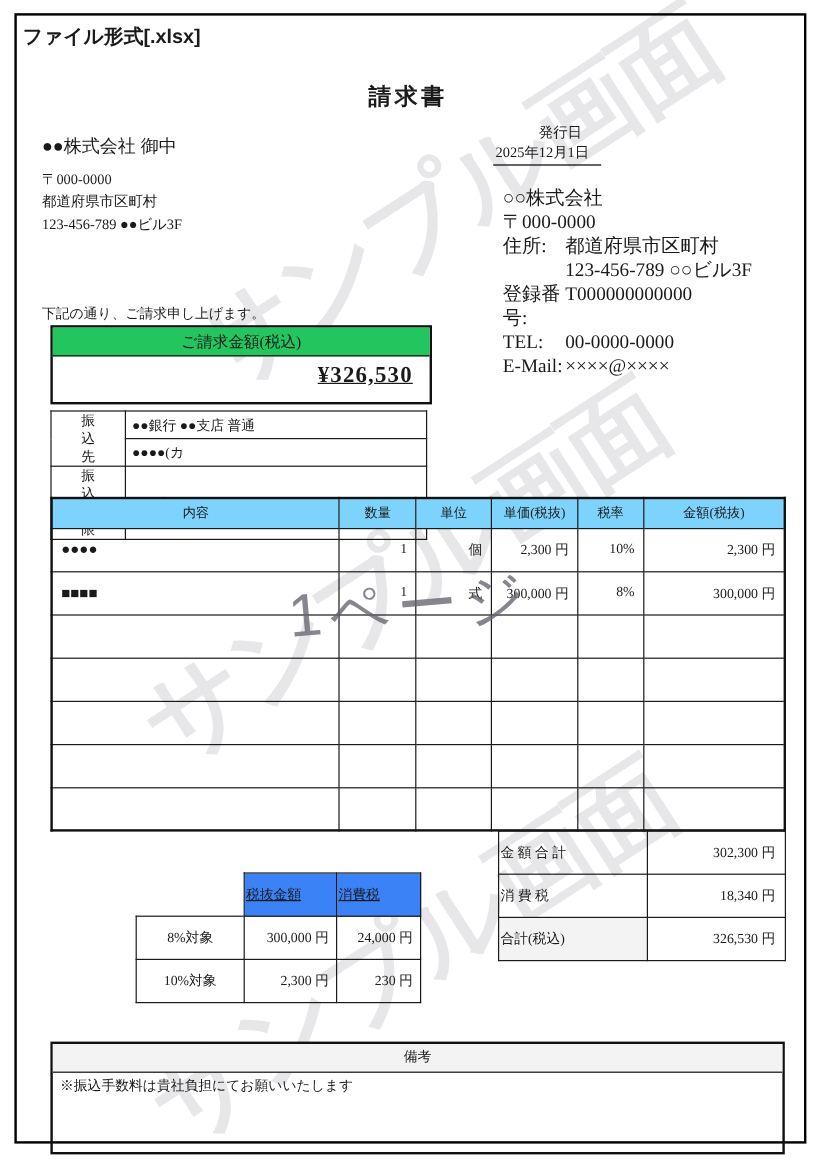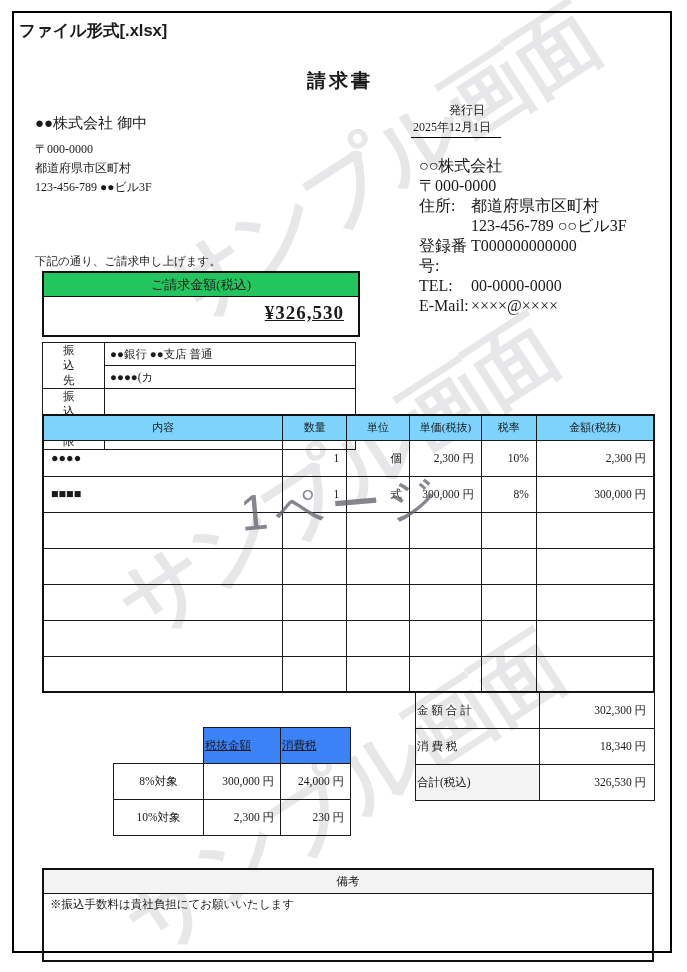--- a/index.html
+++ b/index.html
@@ -48,21 +48,21 @@
   .billing-amount{height:33px;text-align:right;padding:5px 14px 0 0;
     font-size:19px;font-weight:bold;letter-spacing:1px;}
   .billing-amount span{text-decoration:underline;}
   
   table{border-collapse:collapse;}
   td,th{border:1.5px solid #1a1a1a;font-weight:normal;box-sizing:border-box;}
   
   .bank-table{left:42px;top:342px;}
   .bank-table table{width:314px;font-size:11.5px;}
   .bank-table td{height:19px;padding:0 5px;}
-  .bank-table .lbl{width:62px;text-align:left;padding:0 20px;}
+  .bank-table .lbl{width:62px;text-align:center;padding:0 20px;}
   
   .inv-table{left:42px;top:414px;}
   .inv-table table{width:613px;font-size:11.5px;border:2px solid #111;}
   .inv-table th{height:25px;font-size:11px;background:#7dd3fc;}
   .inv-table td{height:36px;padding:0 7px;}
   .inv-table td.c-content{text-align:left;padding-left:7px;font-size:12.5px;}
   .inv-table td.num{text-align:right;}
   
   .totals-table{left:415px;top:692px;}
   .totals-table table{width:240px;font-size:11.5px;}

